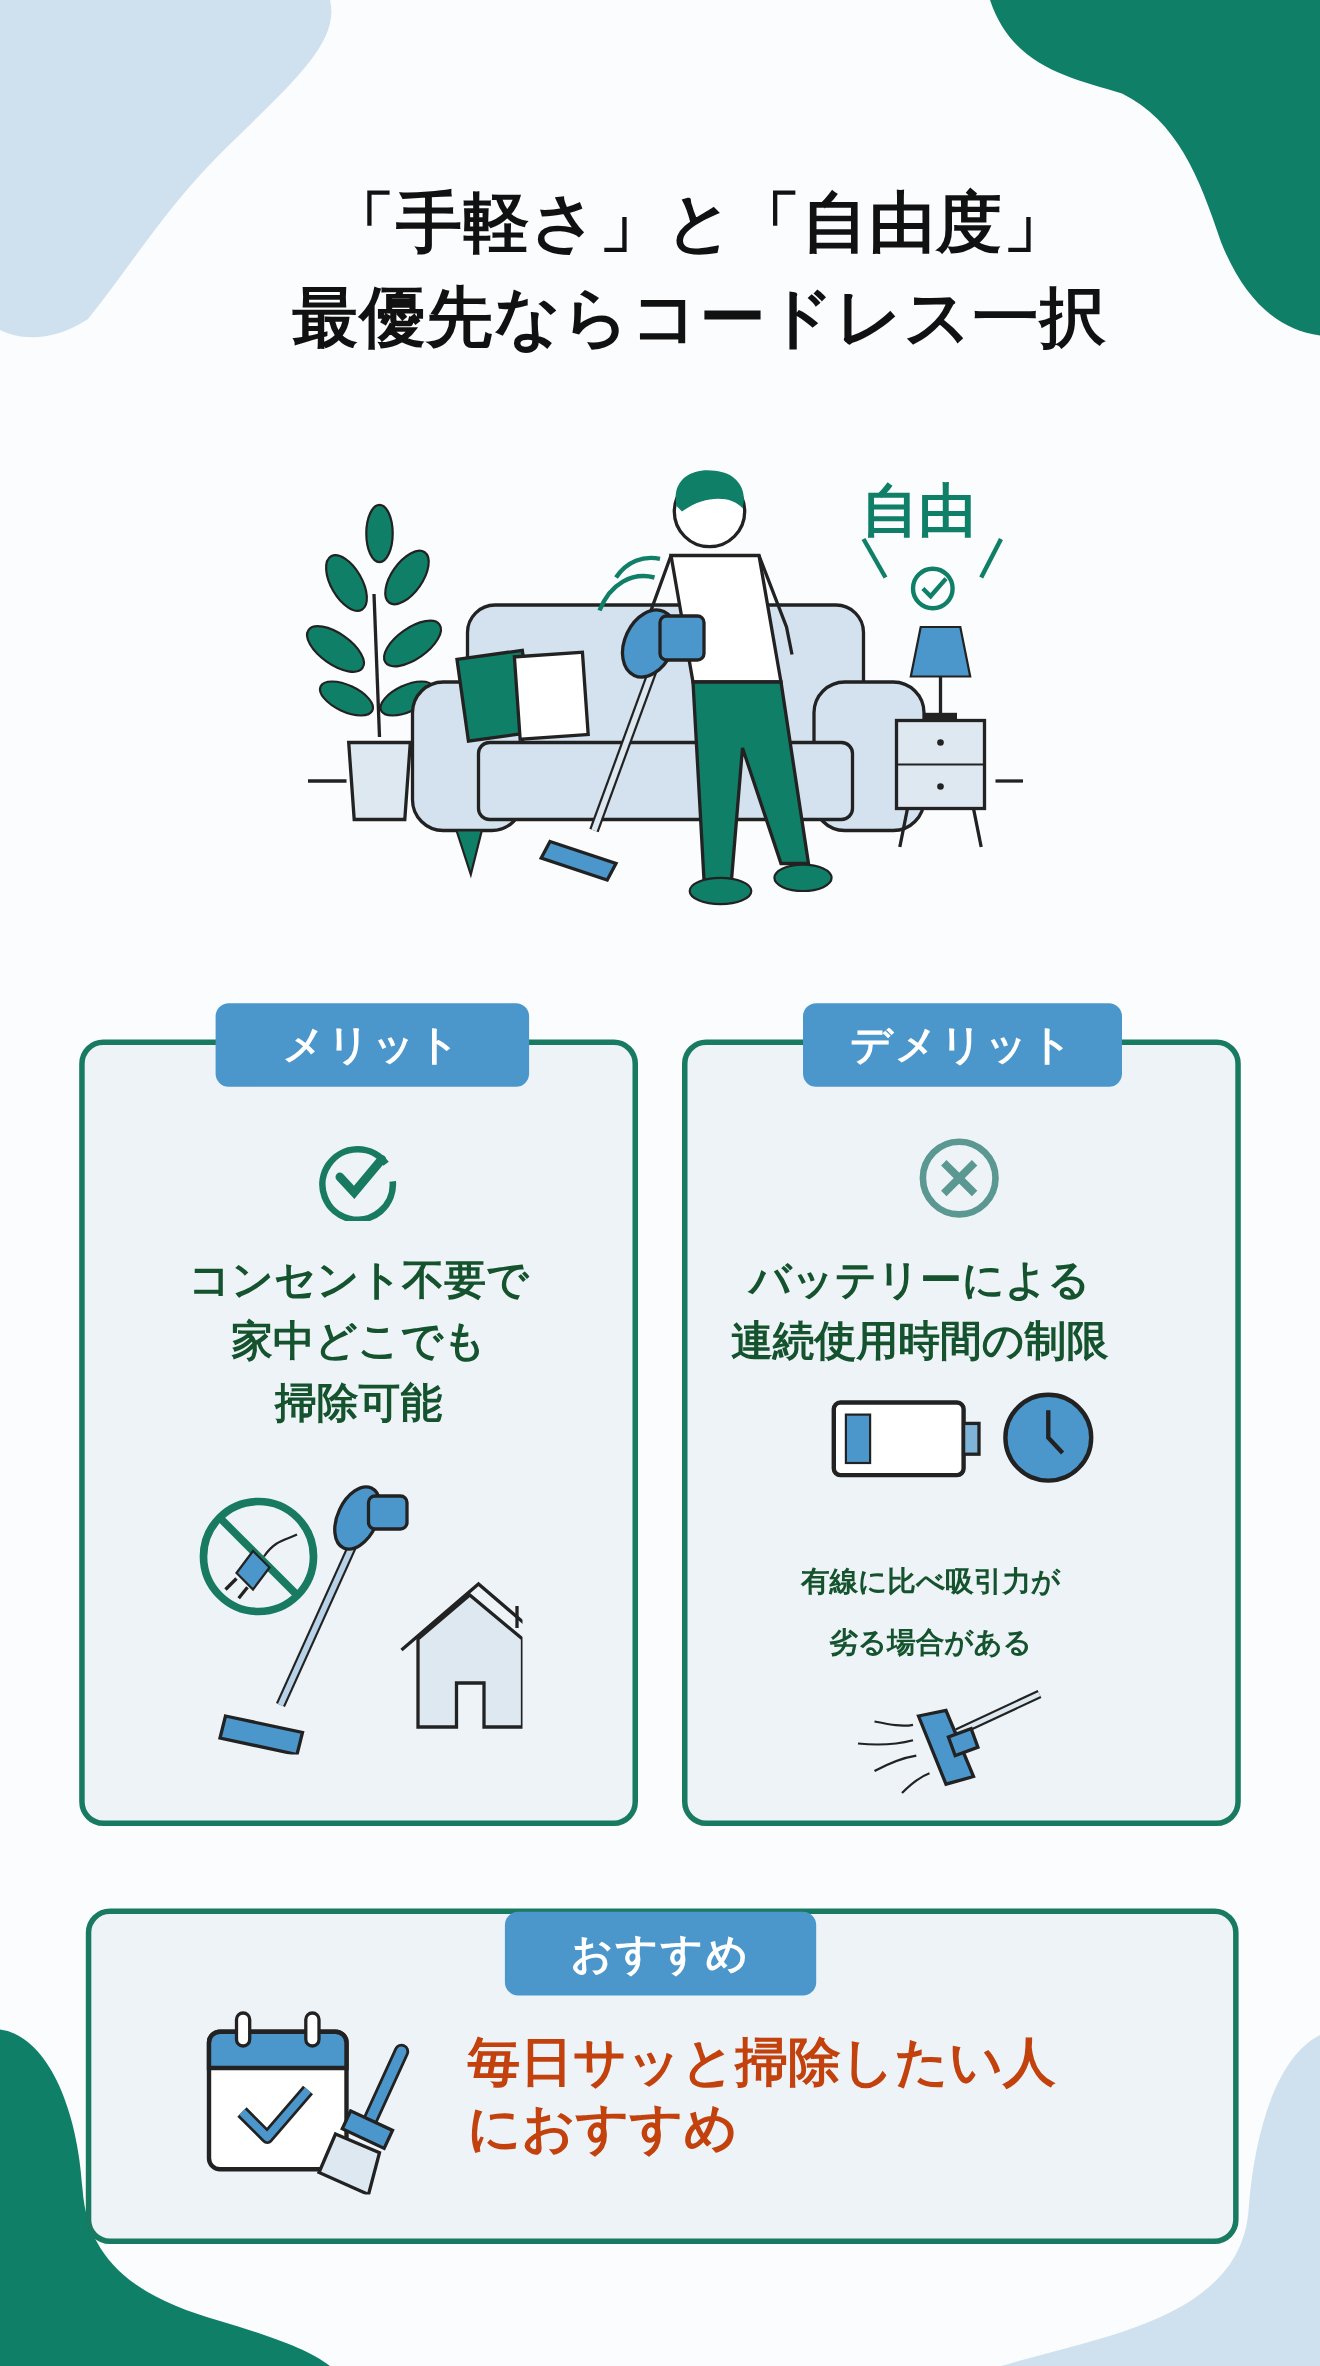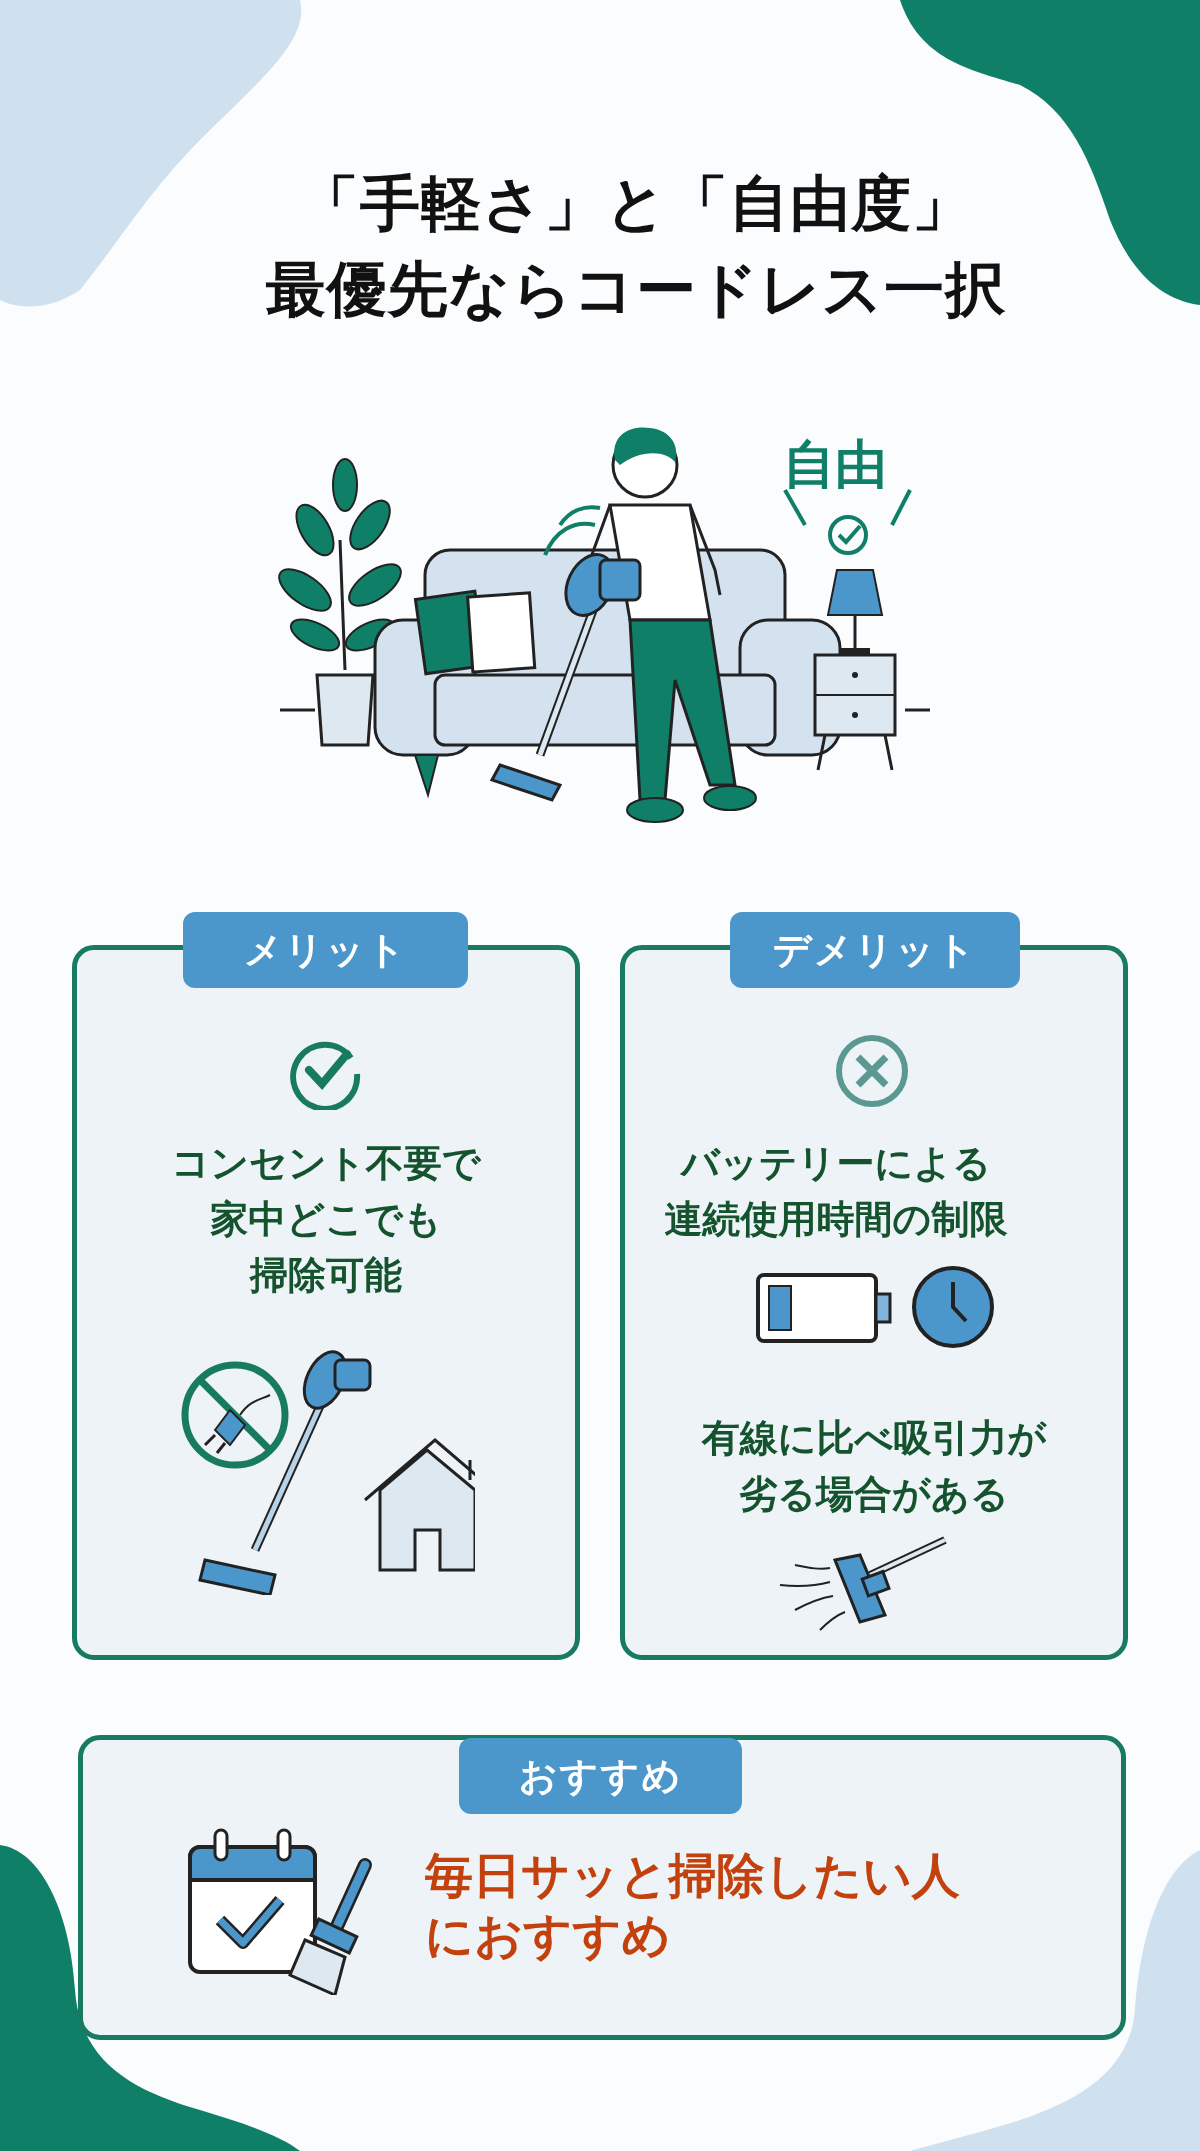--- a/index.html
+++ b/index.html
@@ -125,21 +125,21 @@
   <g>
     <line x1="515" y1="80" x2="535" y2="115" stroke="#107f68" stroke-width="4"></line>
     <line x1="640" y1="80" x2="622" y2="115" stroke="#107f68" stroke-width="4"></line>
     <circle cx="578" cy="125" r="18" fill="none" stroke="#107f68" stroke-width="4"></circle>
     <path d="M569,125 L576,132 L590,116" fill="none" stroke="#107f68" stroke-width="4"></path>
   </g>
 </svg>
 <div style="position:absolute;left:783px;top:430px;font-size:52px;font-weight:bold;color:#107f68;">自由</div>
 
 <div class="card" style="left:72px;top:945px;width:508px;height:715px;"></div>
-<div class="tag" style="left:183px;top:912px;width:285px;">メリット</div>
+<div class="tag" style="left:196px;top:912px;width:285px;">メリット</div>
 <svg style="position:absolute;left:287px;top:1032px" width="78" height="78" viewBox="0 0 78 78">
   <path d="M64,26 A32,32 0 1 0 70,42" fill="none" stroke="#197a62" stroke-width="6"></path>
   <path d="M22,38 L35,52 L60,22" fill="none" stroke="#197a62" stroke-width="8" stroke-linecap="round"></path>
 </svg>
 <div class="card-text" style="left:72px;width:508px;top:1135px;font-size:38px;line-height:56px;">
   <div>コンセント不要で</div>
   <div>家中どこでも</div>
   <div>掃除可能</div>
 </div>
 <svg style="position:absolute;left:175px;top:1335px" width="300" height="260" viewBox="0 0 300 260">
@@ -178,21 +178,21 @@
 </div>
 <svg style="position:absolute;left:755px;top:1272px" width="140" height="72" viewBox="0 0 140 72">
   <rect x="3" y="3" width="118" height="66" rx="6" fill="#fff" stroke="#222" stroke-width="4"></rect>
   <rect x="14" y="14" width="22" height="44" fill="#4b97cb" stroke="#222" stroke-width="2"></rect>
   <rect x="121" y="22" width="14" height="28" fill="#7fb3d8" stroke="#222" stroke-width="3"></rect>
 </svg>
 <svg style="position:absolute;left:910px;top:1264px" width="86" height="86" viewBox="0 0 86 86">
   <circle cx="43" cy="43" r="39" fill="#4b97cb" stroke="#222" stroke-width="4"></circle>
   <path d="M43,18 V43 L56,57" fill="none" stroke="#222" stroke-width="4"></path>
 </svg>
-<div class="card-text" style="left:620px;width:508px;top:1410px;font-size:38px;line-height:56px;">
+<div class="card-text" style="left:592px;width:508px;top:1410px;font-size:26px;line-height:56px;">
   <div>有線に比べ吸引力が</div>
   <div>劣る場合がある</div>
 </div>
 <svg style="position:absolute;left:775px;top:1530px" width="180" height="110" viewBox="0 0 180 110">
   <line x1="95" y1="45" x2="170" y2="10" stroke="#222" stroke-width="8"></line>
   <line x1="95" y1="45" x2="170" y2="10" stroke="#dde8f1" stroke-width="4"></line>
   <path d="M60,30 L85,25 L110,85 L85,92 Z" fill="#4b97cb" stroke="#222" stroke-width="3"></path>
   <rect x="90" y="45" width="22" height="18" transform="rotate(-20 100 55)" fill="#4b97cb" stroke="#222" stroke-width="3"></rect>
   <path d="M20,35 C35,38 45,40 55,38" fill="none" stroke="#222" stroke-width="2"></path>
   <path d="M5,55 C25,57 40,56 55,52" fill="none" stroke="#222" stroke-width="2"></path>

